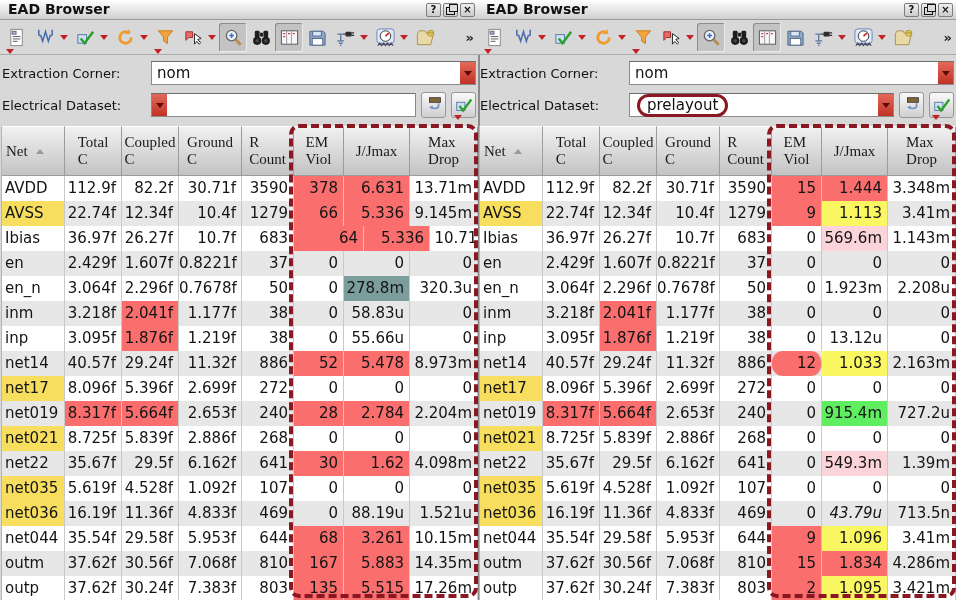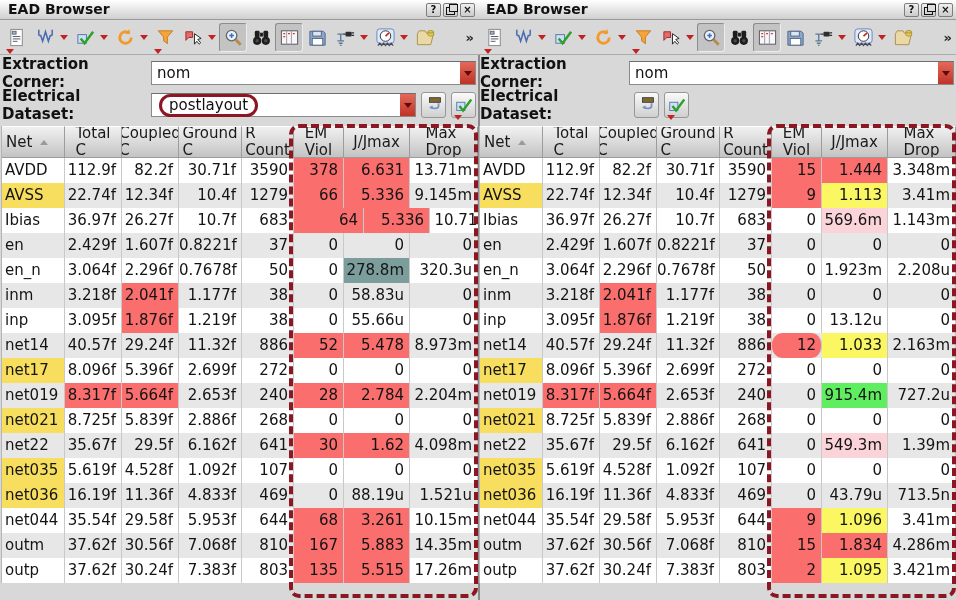--- a/index.html
+++ b/index.html
@@ -23,36 +23,36 @@
     border:1px solid transparent;border-radius:3px;flex:none;}
   .tool svg{width:21px;height:21px;display:block;}
   .tool.pressed{background:#c3c3c3;border-color:#8c8c8c #ececec #ececec #8c8c8c;}
   .dd{width:0;height:0;border-left:4px solid transparent;border-right:4px solid transparent;
     border-top:5px solid #c42222;margin:0 3px 0 1px;flex:none;}
   .dd-below{position:absolute;left:2px;bottom:-3px;border-left:4px solid transparent;border-right:4px solid transparent;
     border-top:5px solid #c42222;width:0;height:0;}
   .chev{margin-left:auto;font-size:13px;font-weight:bold;color:#222;padding-right:1px;}
   
   .frow{height:28px;margin:4px 2px 0 2px;display:flex;align-items:center;}
-  .flabel{width:149px;flex:none;font-size:15px;font-weight:bold;color:#111;}
+  .flabel{width:149px;flex:none;font-size:13px;font-weight:normal;color:#111;}
   .combo{flex:1;height:24px;background:#fff;border:1px solid #8a8a8a;border-top-color:#6e6e6e;
     display:flex;align-items:center;box-sizing:border-box;min-width:0;}
   .combo-text{flex:1;padding-left:5px;font-size:15px;color:#111;white-space:nowrap;overflow:hidden;}
   .ds-ellipse{display:inline-block;border:3px solid #8b1722;border-radius:12px;padding:0 7px;margin-left:2px;
     font-size:15px;line-height:17px;color:#111;}
   .combo-btn{width:15px;height:100%;background:linear-gradient(#e4695a,#c03326);
     display:flex;align-items:center;justify-content:center;flex:none;}
   .darr{width:0;height:0;border-left:4px solid transparent;border-right:4px solid transparent;border-top:5px solid #5e0a0a;}
   .side-btn{width:25px;height:26px;margin-left:5px;background:linear-gradient(#fafafa,#cfcfcf);
     border:1px solid #979797;border-radius:3px;display:flex;align-items:center;justify-content:center;
     position:relative;flex:none;box-sizing:border-box;}
   .side-btn svg{width:20px;height:20px;}
   
   .tblwrap{position:relative;margin:7px 0 0 1px;width:476px;border-left:1px solid #b5b5b5;box-sizing:content-box;}
-  .thead{display:flex;height:32px;}
+  .thead{display:flex;height:50px;font-family:Liberation Serif, serif;}
   .hcell{box-sizing:border-box;background:linear-gradient(#f1f1f1,#c3c3c3);
     border-right:1px solid #9c9c9c;border-bottom:1px solid #9c9c9c;border-top:1px solid #fdfdfd;
     display:flex;flex-direction:column;align-items:center;justify-content:center;
     font-size:15px;color:#1a1a1a;line-height:1.12;overflow:hidden;white-space:nowrap;flex:none;}
   .hcell.first{flex-direction:row;justify-content:flex-start;padding-left:4px;}
   .sort-asc{width:0;height:0;border-left:4px solid transparent;border-right:4px solid transparent;
     border-bottom:5px solid #9a9a9a;margin-left:8px;}
   .trow{display:flex;height:25px;}
   .trow.odd{background:#ffffff;}
   .trow.even{background:#e7e7e7;}
@@ -191,21 +191,20 @@
       <div class="combo">
         <span class="combo-text">nom</span>
         <span class="combo-btn">
             <i class="darr"></i>
           </span>
       </div>
     </div>
     <div class="frow">
       <label class="flabel">Electrical Dataset:</label>
       <div class="combo">
-        <span class="combo-text"><span class="ds-ellipse">postlayout</span></span>
         <span class="combo-btn">
             <i class="darr"></i>
           </span>
       </div>
       <span class="ds-btns" style="display:flex;">
           <span class="side-btn">
             <svg viewBox="0 0 22 22">
               <rect x="6" y="3" width="12" height="5" fill="#d44a3a" stroke="#333"></rect>
               <path d="M6 4.6h12M6 6.4h12" stroke="#2a8a2a"></path>
               <path d="M16 9v3c0 3-6 3.5-9 1.5" fill="none" stroke="#7a93c8" stroke-width="2"></path>
@@ -542,20 +541,26 @@
       <label class="flabel">Extraction Corner:</label>
       <div class="combo">
         <span class="combo-text">nom</span>
         <span class="combo-btn">
             <i class="darr"></i>
           </span>
       </div>
     </div>
     <div class="frow">
       <label class="flabel">Electrical Dataset:</label>
+      <div class="combo">
+        <span class="combo-text"><span class="ds-ellipse">prelayout</span></span>
+        <span class="combo-btn">
+            <i class="darr"></i>
+          </span>
+      </div>
       <span class="ds-btns" style="display:flex;">
           <span class="side-btn">
             <svg viewBox="0 0 22 22">
               <rect x="6" y="3" width="12" height="5" fill="#d44a3a" stroke="#333"></rect>
               <path d="M6 4.6h12M6 6.4h12" stroke="#2a8a2a"></path>
               <path d="M16 9v3c0 3-6 3.5-9 1.5" fill="none" stroke="#7a93c8" stroke-width="2"></path>
               <path d="M9.5 11.5l-4 2 4.5 2z" fill="#7a93c8"></path>
             </svg>
           </span>
           <span class="side-btn">
@@ -726,21 +731,21 @@
             <div class="cell num" style="width: 66px;">0</div>
             <div class="cell num" style="width: 68px;">0</div>
           </div>
           <div class="trow even">
             <div class="cell txt" style="width: 63px; background: rgb(247, 222, 95);">net036</div>
             <div class="cell num" style="width: 57px;">16.19f</div>
             <div class="cell num" style="width: 57px;">11.36f</div>
             <div class="cell num" style="width: 63px;">4.833f</div>
             <div class="cell num" style="width: 52px;">469</div>
             <div class="cell num" style="width: 50px;">0</div>
-            <div class="cell num" style="width: 66px;">43.79u</div>
+            <div class="cell num" style="width: 66px; font-style: italic;">43.79u</div>
             <div class="cell num" style="width: 68px;">713.5n</div>
           </div>
           <div class="trow odd">
             <div class="cell txt" style="width: 63px;">net044</div>
             <div class="cell num" style="width: 57px;">35.54f</div>
             <div class="cell num" style="width: 57px;">29.58f</div>
             <div class="cell num" style="width: 63px;">5.953f</div>
             <div class="cell num" style="width: 52px;">644</div>
             <div class="cell num" style="width: 50px; background: rgb(250, 110, 110);">9</div>
             <div class="cell num" style="width: 66px; background: rgb(251, 247, 98);">1.096</div>

